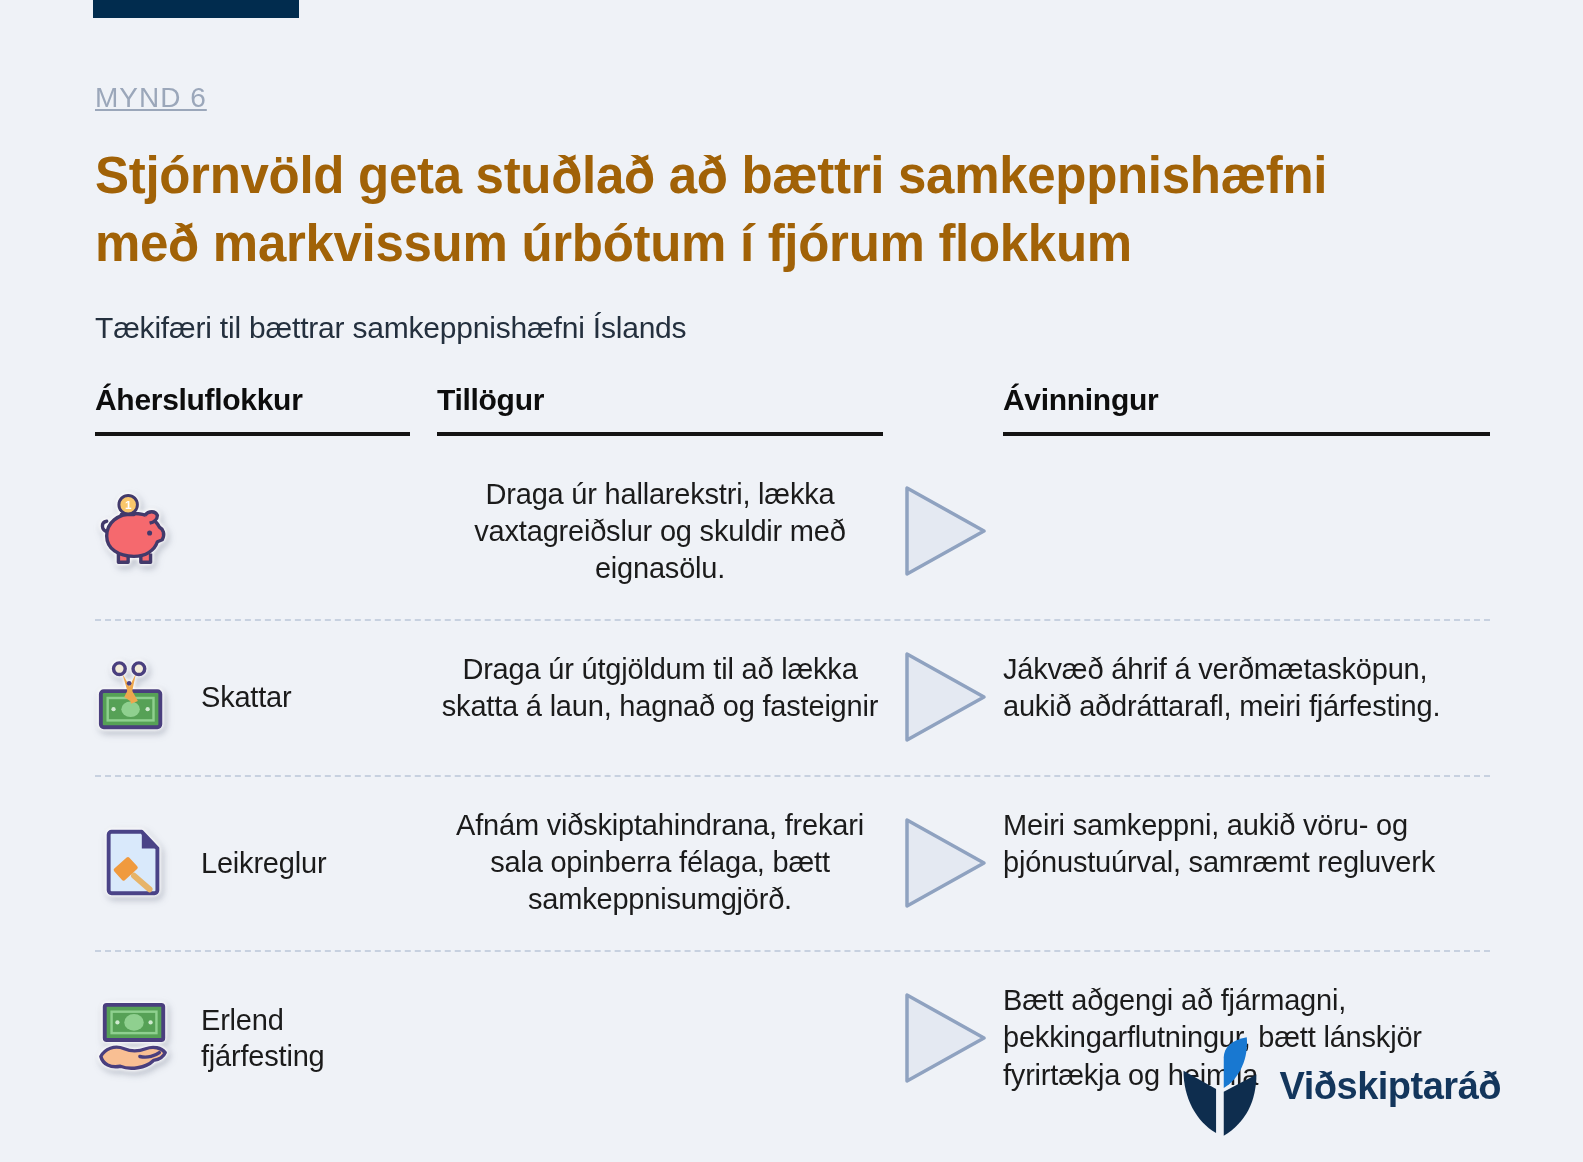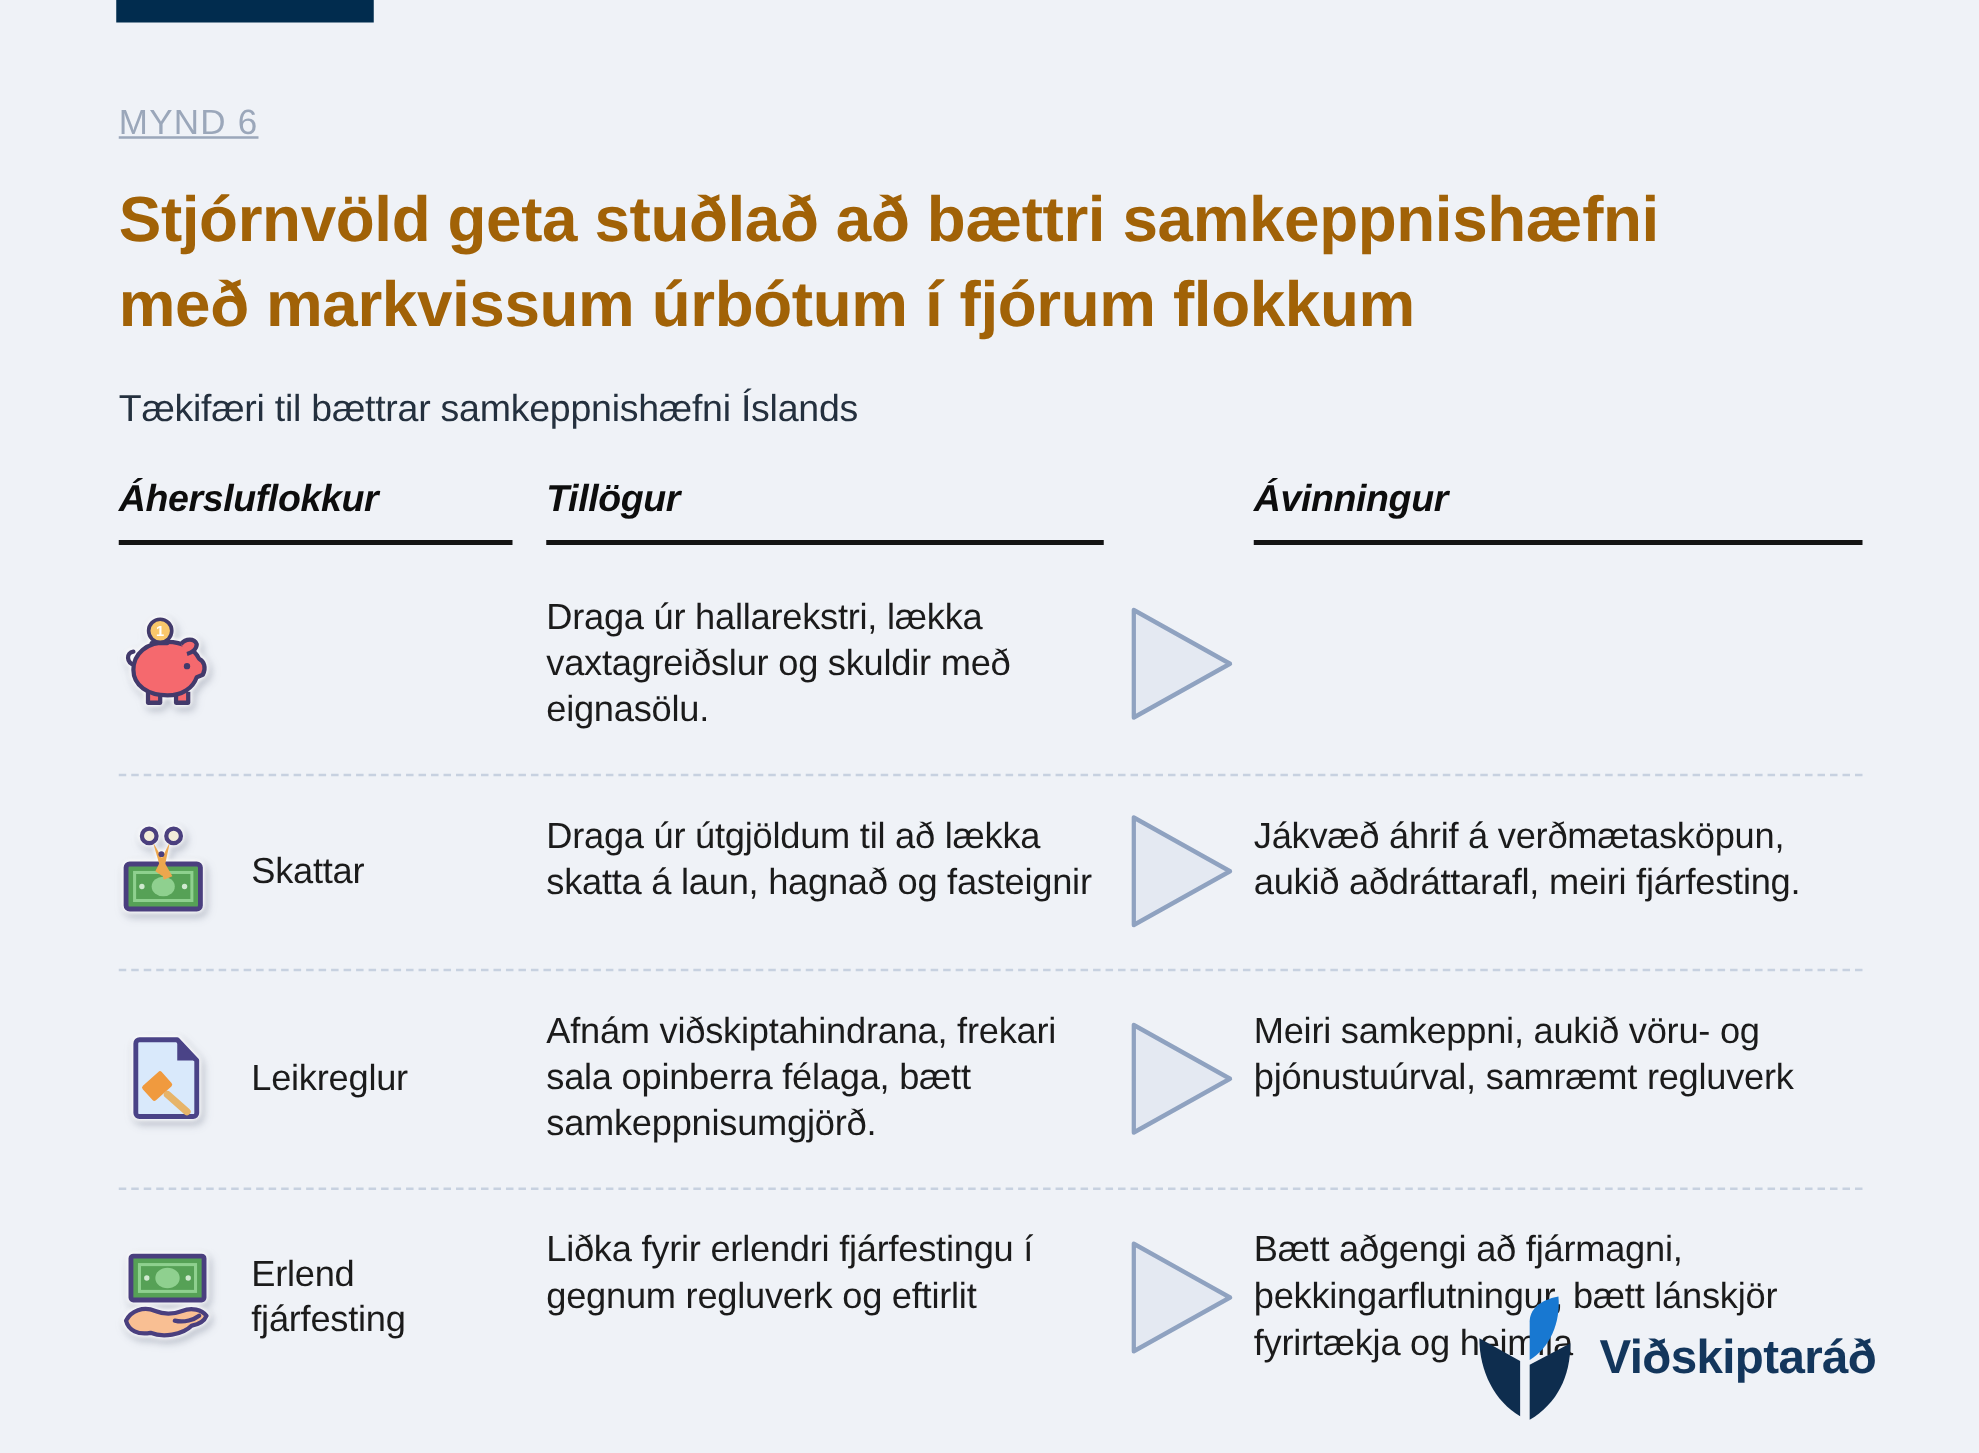--- a/index.html
+++ b/index.html
@@ -37,38 +37,38 @@
     margin-top:32px;
     font-size:30px;
     color:#24303e;
     letter-spacing:-0.2px;
   }
   .grid5 {
     display:grid;
     grid-template-columns:315px 27px 446px 120px 487px;
     align-items:start;
   }
-  .thead { margin-top:38px;font-style:italic; }
+  .thead { margin-top:38px; }
   .hcell {
     font-size:30px;
     font-weight:700;
     color:#0d0d0d;
     padding-bottom:15px;
     border-bottom:4px solid #141414;
     letter-spacing:-0.3px;
   }
   .h1 { grid-column:1; } .h2 { grid-column:3; } .h3 { grid-column:5; }
   .trow {
     padding:30px 0 32px 0;
     border-bottom:2px dashed #c7d1e0;
   }
   .trow.first { padding-top:40px; }
   .trow.last { border-bottom:none; }
   .c-cat   { grid-column:1; align-self:center; display:flex; align-items:center; gap:28px; }
-  .c-prop  { grid-column:3; }
+  .c-prop  { grid-column:3;text-align:center; }
   .c-arrow { grid-column:4; align-self:center; padding-left:22px; line-height:0; }
   .c-ben   { grid-column:5; }
   .cell-text {
     font-size:29px;
     line-height:1.28;
     color:#1b1b1b;
     letter-spacing:-0.2px;
   }
   .cat-label {
     font-size:29px;
@@ -202,21 +202,20 @@
             <rect x="17" y="13" width="46" height="22" fill="none" stroke="#8fd08f" stroke-width="2.5"></rect>
             <ellipse cx="40" cy="24" rx="10" ry="8.5" fill="#8fd08f"></ellipse>
             <circle cx="23" cy="24" r="2.2" fill="#cfe9cf"></circle>
             <circle cx="57" cy="24" r="2.2" fill="#cfe9cf"></circle>
             <path d="M6 59 C10 51 20 47 30 51 C36 53.5 44 54 52 51 C60 48 68 50 72 55 C70 60 66 62 60 63 C52 71 36 73 26 69 C16 71 8 67 6 59 Z" fill="#f9bf93" stroke="#4a3f7e" stroke-width="3.5" stroke-linejoin="round"></path>
             <path d="M46 59 C54 61 62 58 66 55" fill="none" stroke="#4a3f7e" stroke-width="3.5" stroke-linecap="round"></path>
           </svg>
         </span>
         <span class="cat-label">Erlend fjárfesting</span>
       </div>
-      <div class="c-prop cell-text">Liðka fyrir erlendri fjárfestingu í gegnum regluverk og eftirlit</div>
       <div class="c-arrow">
         <svg width="82" height="92" viewBox="0 0 82 92">
             <polygon points="2,3 2,89 79,46" fill="#e4e9f2" stroke="#8fa2c0" stroke-width="3.5" stroke-linejoin="round"></polygon>
           </svg>
       </div>
       <div class="c-ben cell-text">Bætt aðgengi að fjármagni, þekkingarflutningur, bætt lánskjör fyrirtækja og heimila</div>
     </div>
 
   </div>
 

